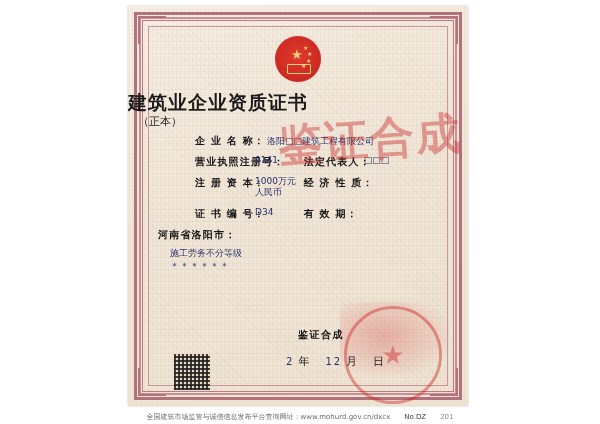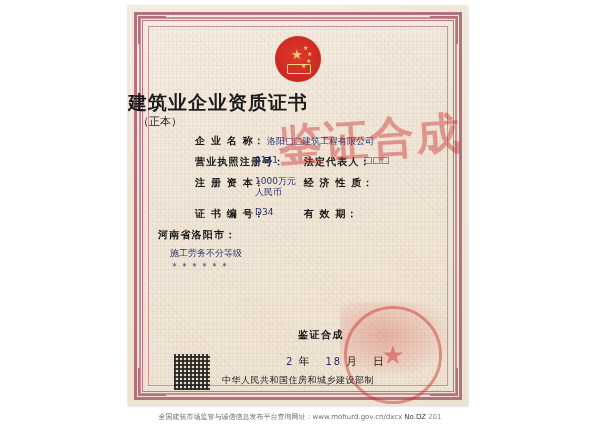--- a/index.html
+++ b/index.html
@@ -288,21 +288,21 @@
   }
 
   
   .page-footer {
     position: absolute;
     left: 0; right: 0;
     bottom: 2px;
     display: flex;
     justify-content: center;
     align-items: center;
-    gap: 2px;
+    gap: 14px;
     font-family: "DejaVu Sans", sans-serif;
     font-size: 7px;
     color: #6b6b6b;
   }
   .page-footer .num-tag { color: #3a3a3a; }
   .page-footer .pg { color: #8a8a8a; }
 </style>
 </head>
 <body>
 
@@ -380,26 +380,25 @@
       <div class="scope-title">河南省洛阳市：</div>
       <div class="scope-body">施工劳务不分等级</div>
       <div class="scope-dots">＊＊＊＊＊＊</div>
     </div>
 
     <div class="issuer">鉴证合成</div>
 
     <div class="date-line">
       <span class="num">2</span>
       <span class="seg">年</span>
-      <span class="num">18</span>
+      <span class="num">12</span>
       <span class="seg">月</span>
       <span class="seg">日</span>
     </div>
 
-    <div class="footer-line">中华人民共和国住房和城乡建设部制</div>
 
     <div class="stamp-text">鉴证合成</div>
     <div class="stamp-smear"></div>
     <div class="stamp-circle">
       <span class="stamp-star">★</span>
     </div>
 
     <div class="qr"></div>
   </div>
 

